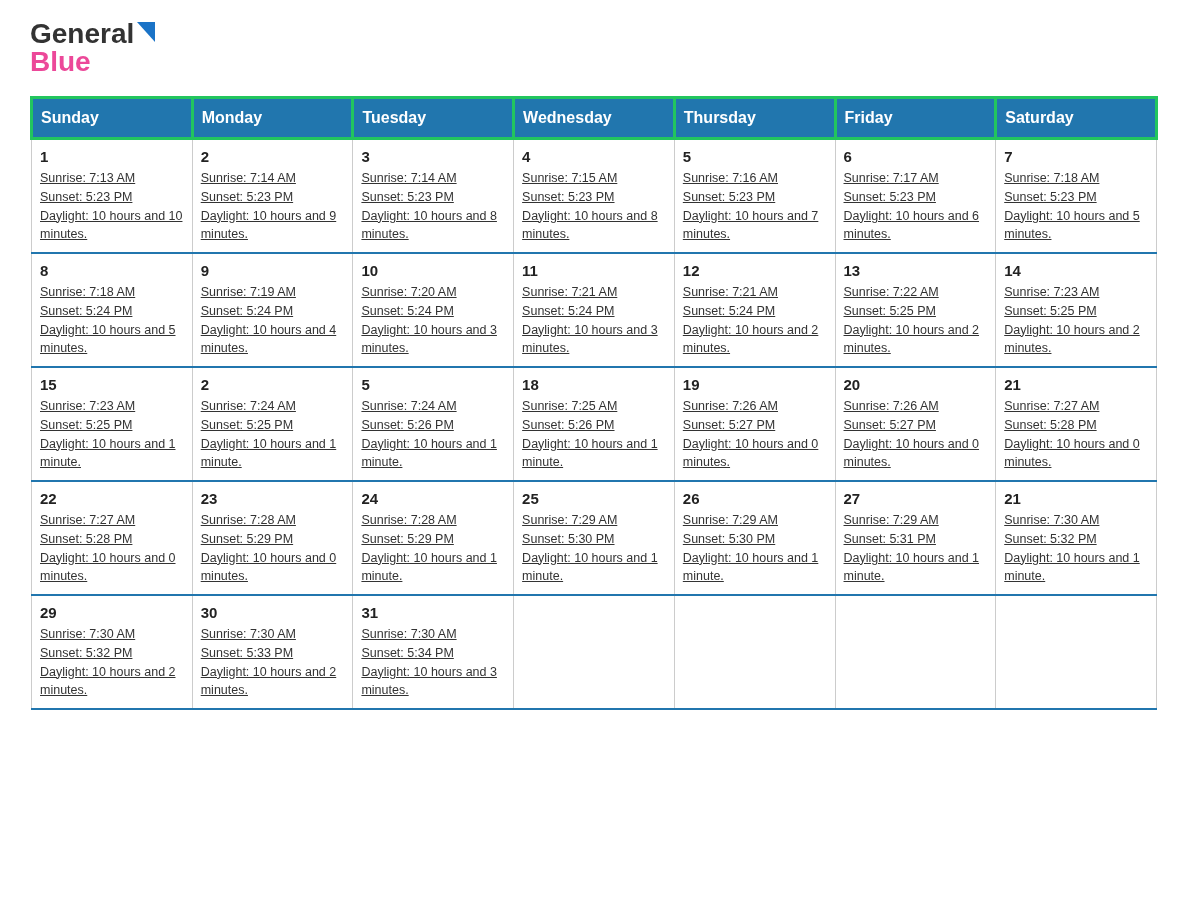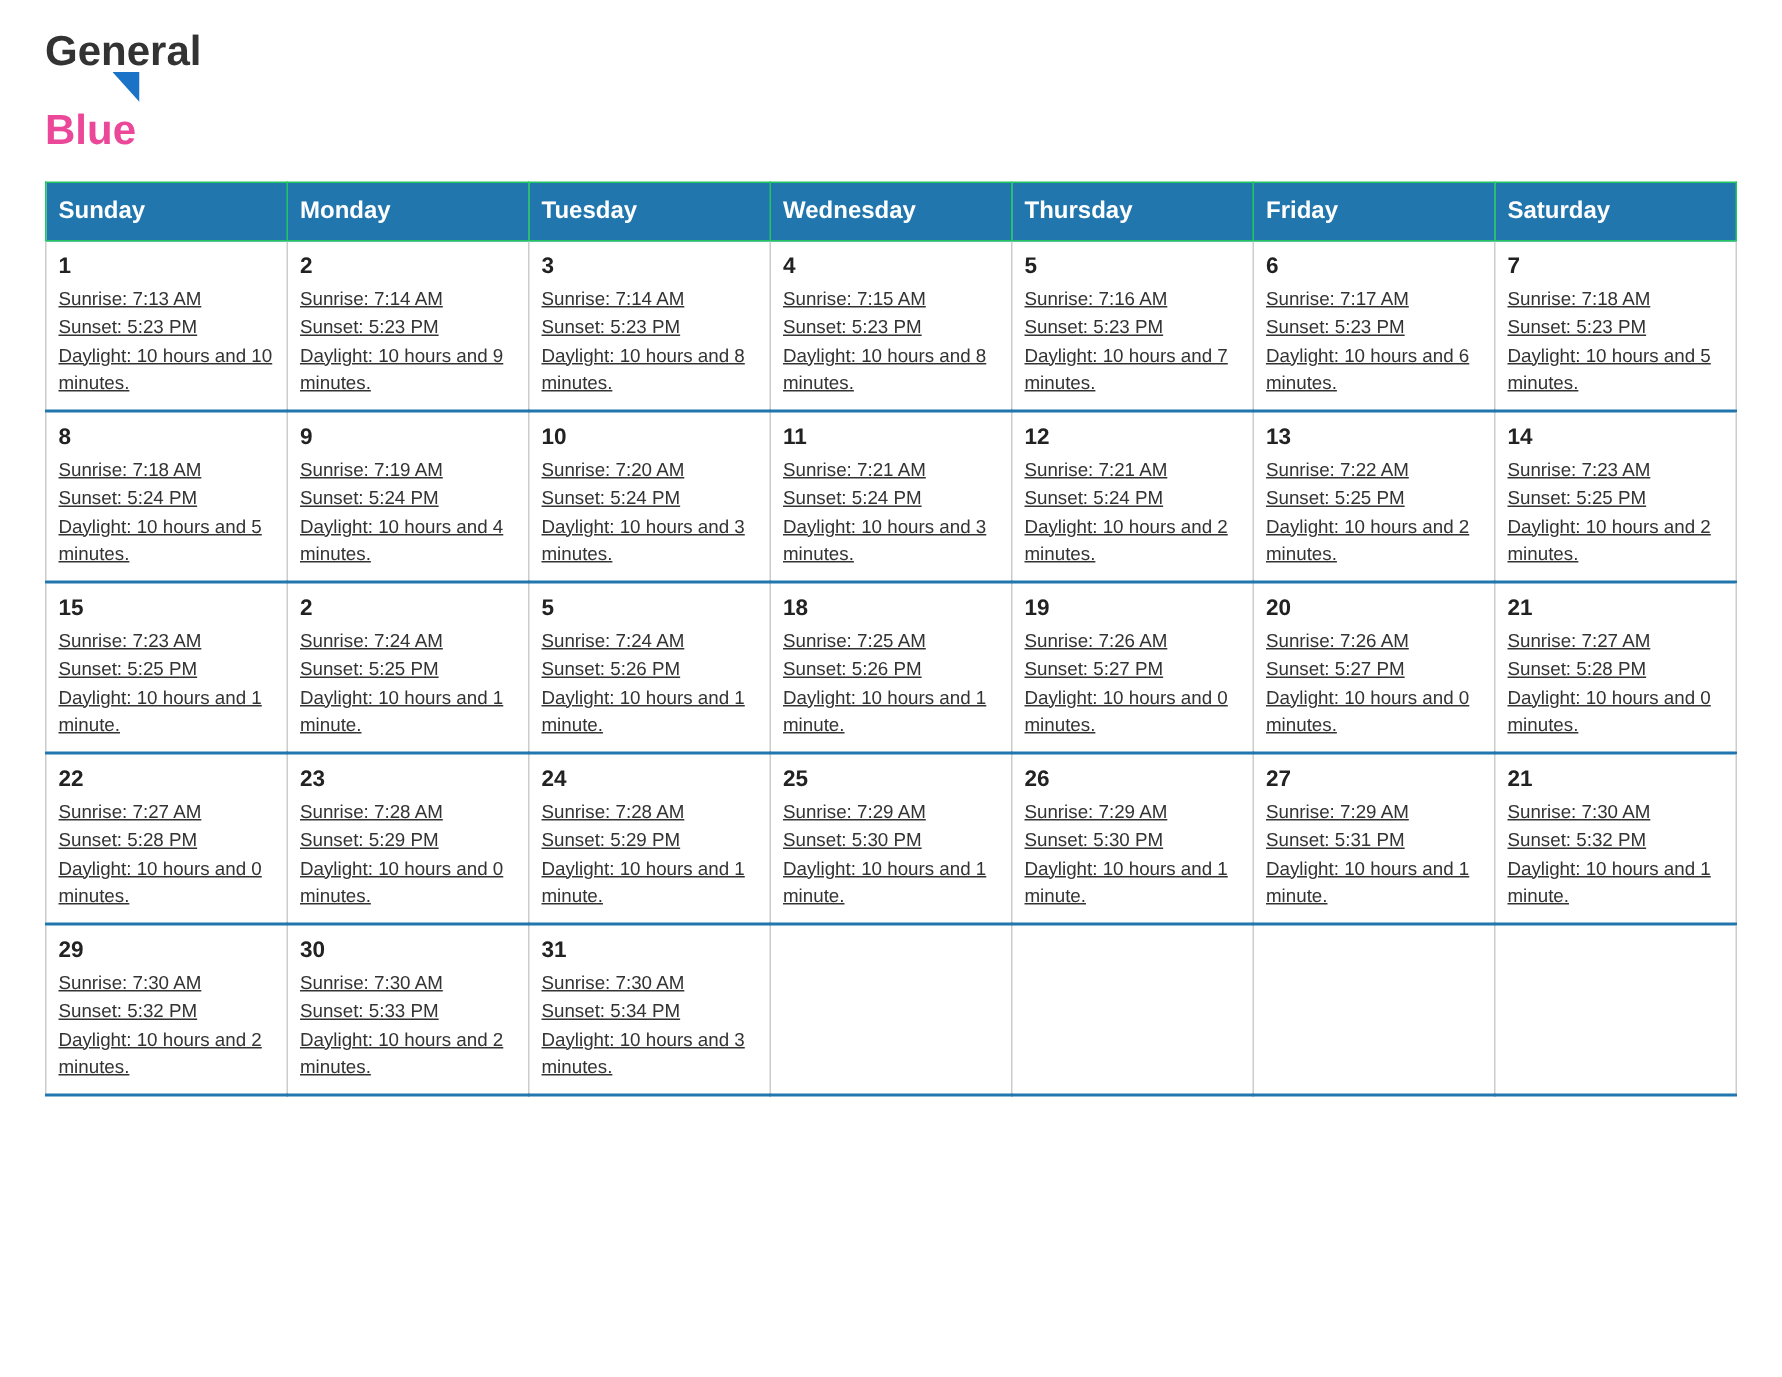--- a/index.html
+++ b/index.html
@@ -29,21 +29,20 @@
     }
     .logo-blue {
       font-size: 28px;
       font-weight: bold;
       color: #ec4899;
       line-height: 1;
     }
     .logo-line {
       display: flex;
       align-items: center;
-      flex-direction: column;
     }
     .title-section {
       text-align: right;
     }
     .month-year {
       font-size: 48px;
       font-weight: bold;
       color: #222;
     }
     .location {
@@ -56,21 +55,21 @@
       border-collapse: collapse;
       border: 1px solid #aaa;
     }
     .calendar thead tr th {
       background-color: #2176ae;
       color: #fff;
       font-size: 16px;
       font-weight: 600;
       padding: 10px 8px;
       text-align: left;
-      border: 1px solid #22c55e;
+      border: 3px solid #22c55e;
     }
     .calendar tbody tr td {
       vertical-align: top;
       padding: 8px;
       border: 1px solid #ccc;
       width: calc(100% / 7);
       min-height: 110px;
       font-size: 13px;
       color: #333;
     }

